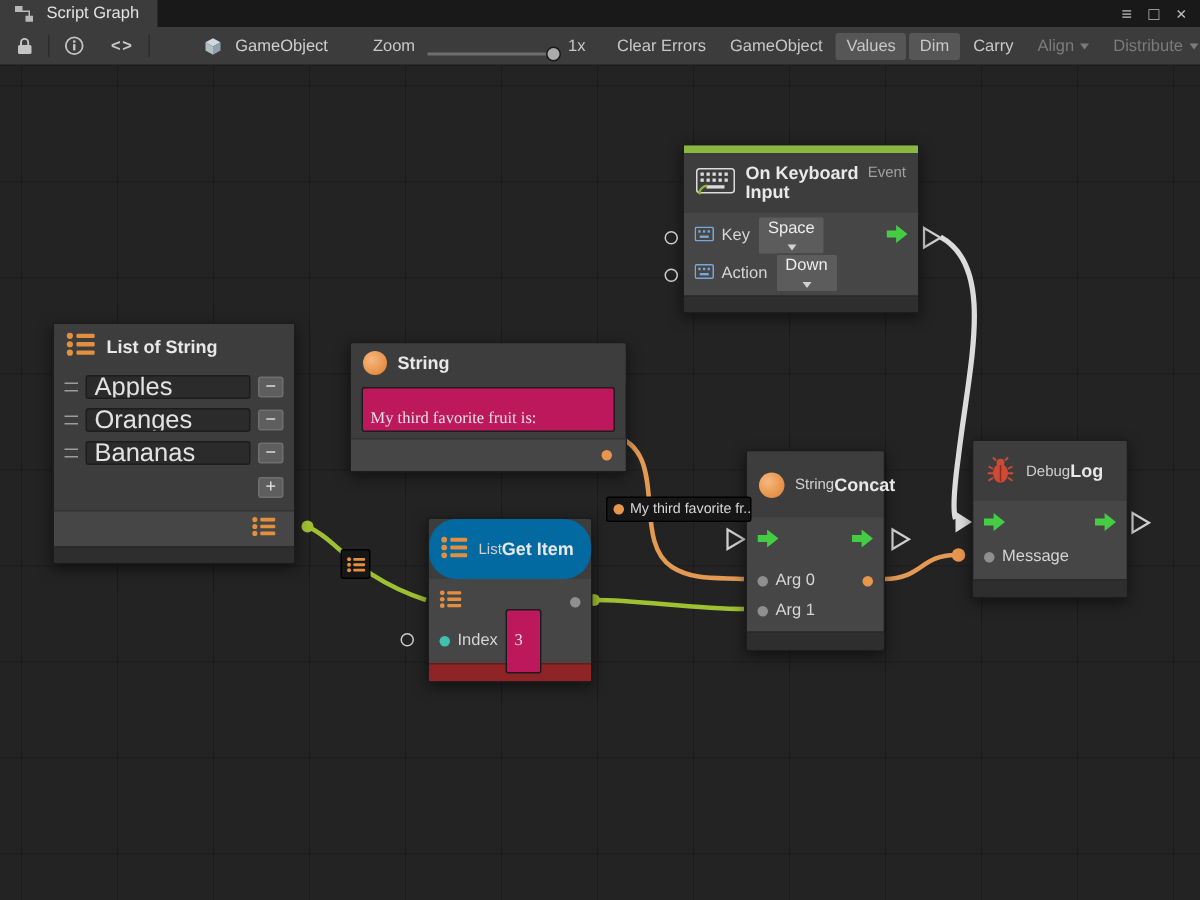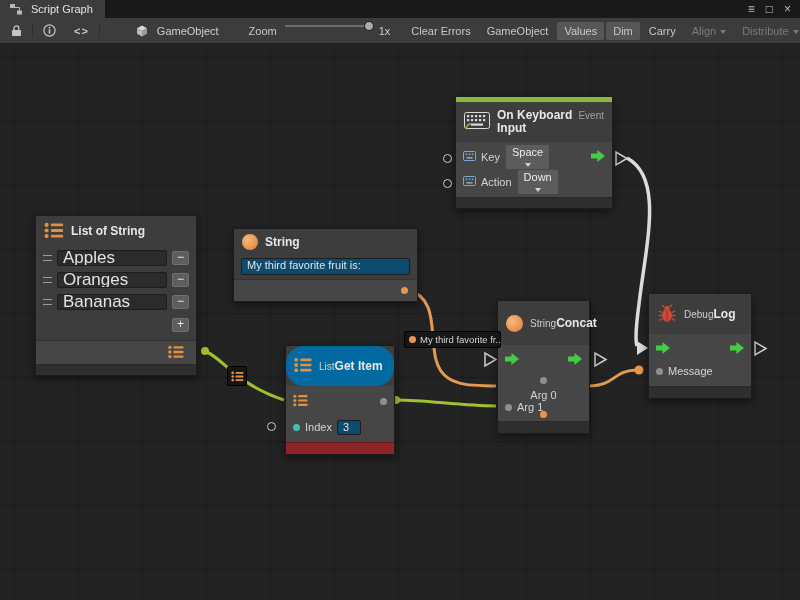--- a/index.html
+++ b/index.html
@@ -12,21 +12,21 @@
   .tab { display:flex; align-items:center; gap:5px; padding:0 12px 0 6px; background:#3c3c3c; font-size:11px; color:#e2e2e2; }
   .win-controls { margin-left:auto; display:flex; align-items:center; gap:11px; padding-right:9px; color:#bdbdbd; font-size:12px; }
   .win-controls span { cursor:default; line-height:18px; }
 
   
   .toolbar { position:absolute; top:18px; left:0; right:0; height:26px; background:#3c3c3c; border-bottom:1px solid #1d1d1d;
              display:flex; align-items:center; padding:0 7px; color:#c8c8c8; font-size:11px; overflow:hidden; white-space:nowrap; }
   .ticon { display:flex; align-items:center; margin:0 4px; }
   .sep { width:1px; height:15px; background:#2d2d2d; margin:0 6px; flex:none; }
   .gobj { display:flex; align-items:center; gap:5px; margin-left:26px; color:#cfcfcf; }
-  .zoomgrp { display:flex; align-items:flex-start; margin-left:30px; }
+  .zoomgrp { display:flex; align-items:flex-end; margin-left:30px; }
   .zoom-track { position:relative; width:86px; height:2px; background:#6d6d6d; margin:0 8px; }
   .zoom-knob { position:absolute; right:-3px; top:-4px; width:10px; height:10px; border-radius:50%; background:#ababab; border:1px solid #191919; }
   .tbtn { padding:3px 7px; margin:0 1px; border-radius:2px; cursor:default; }
   .tbtn.active { background:#565656; }
   .tbtn.disabled { color:#7b7b7b; }
   .caret { display:inline-block; width:0; height:0; border-left:3.5px solid transparent; border-right:3.5px solid transparent;
            border-top:4px solid currentColor; margin-left:4px; vertical-align:middle; }
 
   
   .canvas { position:absolute; top:44px; left:0; width:800px; height:556px; background-color:#232323; overflow:hidden;
@@ -49,21 +49,21 @@
   .footer.red { background:#8e2426; border-top:1px solid #6d191b; }
   .accent { height:5px; background:#8ab73f; }
 
   .row { display:flex; align-items:center; gap:5px; padding:0 7px; height:22px; }
   .row.tight { height:20px; }
   .plabel { color:#d4d4d4; }
   .spacer { flex:1; }
   .dropdown { display:inline-flex; align-items:center; gap:5px; background:#5c5c5c; border:1px solid #474747;
               border-radius:2px; padding:1px 6px 2px 6px; color:#ececec; line-height:12px;flex-direction:column; }
   .dd-caret { width:0; height:0; border-left:3.5px solid transparent; border-right:3.5px solid transparent; border-top:4px solid #d2d2d2; }
-  .field { background:#0c4a6e; border:1px solid #1d1d1d; border-radius:2px; padding:0 5px; color:#e2e2e2; line-height:13px; }
+  .field { background:#be185d; border:1px solid #1d1d1d; border-radius:2px; padding:14px 5px; color:#e2e2e2; line-height:13px;font-family:Liberation Serif, serif; }
   .dot { width:7px; height:7px; border-radius:50%; flex:none; }
   .dot.gray { background:#8f8f8f; }
   .dot.orange { background:#e8964e; }
   .dot.teal { background:#3ec1ad; }
   .circle-icon { width:17px; height:17px; border-radius:50%; flex:none;
                  background:radial-gradient(circle at 35% 35%, #f6b87f, #e8964e 60%, #d87d34); }
   .handle { width:9px; height:6px; border-top:1.5px solid #9c9c9c; border-bottom:1.5px solid #9c9c9c; flex:none; }
   .mini-btn { width:17px; height:14px; background:#5e5e5e; border:1px solid #6f6f6f; border-radius:2px;
               color:#e6e6e6; font-size:12px; line-height:11px; text-align:center; flex:none; }
   .lfield { flex:1; height:16px; background:#2b2b2b; border:1px solid #1d1d1d; border-radius:2px;
@@ -368,21 +368,21 @@
                 <path d="M0 3.6h6.4V0L14 6 6.4 12V8.4H0z" fill="#44cc44"></path>
               </svg>
           </span>
           <span class="spacer"></span>
           <span>
             <svg width="14" height="12" viewBox="0 0 14 12">
                 <path d="M0 3.6h6.4V0L14 6 6.4 12V8.4H0z" fill="#44cc44"></path>
               </svg>
           </span>
         </div>
-        <div class="row tight" style="margin-top:6px;flex-direction:column;">
+        <div class="row tight" style="margin-top:6px;">
           <span class="dot gray"></span>
           <span class="plabel">Arg 0</span>
           <span class="spacer"></span>
           <span class="dot orange"></span>
         </div>
         <div class="row tight">
           <span class="dot gray"></span>
           <span class="plabel">Arg 1</span>
         </div>
       </div>

